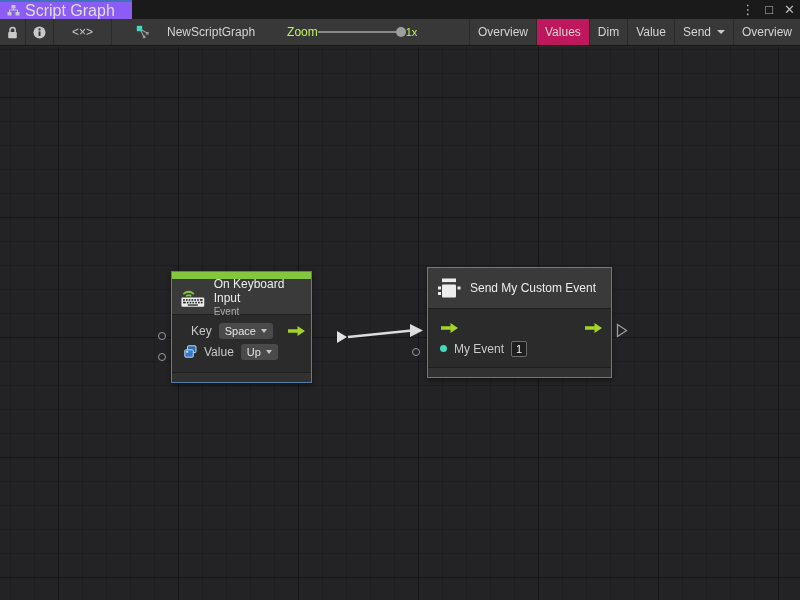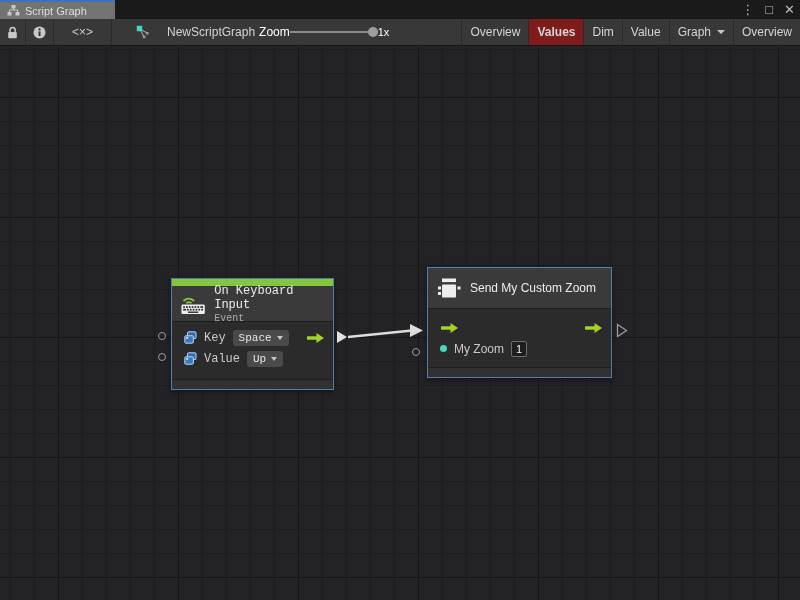--- a/index.html
+++ b/index.html
@@ -2,41 +2,41 @@
 <html><head>
 <meta charset="utf-8">
 <style>
   * { margin:0; padding:0; box-sizing:border-box; }
   html,body { width:800px; height:600px; overflow:hidden; }
   body { font-family:"Liberation Sans", sans-serif; background:#282828; }
   .window { position:relative; width:800px; height:600px; overflow:hidden; }
 
   
   .titlebar { position:absolute; top:0; left:0; width:800px; height:19px; background:#1a1a1a; }
-  .tab { position:absolute; top:0; left:0; width:115px; height:19px; background:#737373;
+  .tab { position:absolute; top:0; left:0; width:132px; height:19px; background:#8b5cf6;
          border-top:2px solid #3e73b9; display:flex; align-items:center; gap:5px;
-         padding-left:7px; color:#dedede; font-size:11px; }
+         padding-left:7px; color:#dedede; font-size:16px; }
   .win-controls { position:absolute; right:5px; top:0; height:19px; display:flex;
                   align-items:center; gap:11px; color:#bdbdbd; font-size:13px; }
   .win-controls span { line-height:19px; cursor:default; }
 
   
   .toolbar { position:absolute; top:19px; left:0; width:800px; height:27px; background:#383838;
              border-bottom:1px solid #161616; display:flex; align-items:stretch;
              color:#d4d4d4; font-size:12px; }
   .tb-btn { display:flex; align-items:center; justify-content:center; padding:0 8px;
             border-right:1px solid #2b2b2b; white-space:nowrap; }
   .tb-btn.icon-only { padding:0 7px; }
   .tb-btn.wide { padding:0 18px; }
   .tb-group { display:flex; align-items:center; white-space:nowrap; }
   .tb-right { margin-left:auto; display:flex; align-items:stretch; }
   .tb-right .tb-btn { border-left:1px solid #2b2b2b; border-right:none; }
-  .tb-btn.active { background:#7f1d1d;font-weight:bold; }
+  .tb-btn.active { background:#be185d; }
   .graph-name { margin-left:24px; gap:17px; }
-  .zoom-group { margin-left:4px; gap:0; color:#ffffff; }
+  .zoom-group { margin-left:32px; gap:0; color:#bef264; }
   .slider { position:relative; width:88px; height:12px; }
   .slider .track { position:absolute; top:5px; left:0; width:100%; height:2px; background:#8a8a8a; }
   .slider .knob { position:absolute; top:1px; left:78px; width:10px; height:10px;
                   border-radius:50%; background:#9e9e9e; }
   .caret { width:0; height:0; border-left:4px solid transparent; border-right:4px solid transparent;
            border-top:4px solid #c9c9c9; display:inline-block; margin-left:6px; }
 
   
   .canvas { position:absolute; top:47px; left:0; width:800px; height:553px;
     background-color:#232325;
@@ -46,21 +46,21 @@
       linear-gradient(90deg,  #1d1d1f 0 1px, transparent 1px),
       linear-gradient(180deg, #1d1d1f 0 1px, transparent 1px);
     background-size:120px 120px, 120px 120px, 24px 24px, 24px 24px;
     background-position:58px 0, 0 50px, 10px 0, 0 2px; }
 
   .wire-layer { position:absolute; top:0; left:0; pointer-events:none; }
 
   
   .node { position:absolute; background:#2b2b2b; border:1px solid #4e7fae;
           box-shadow:0 2px 5px rgba(0,0,0,.45); }
-  .node-kb  { left:171px; top:278px; width:163px; height:112px;font-family:Liberation Mono, monospace; }
+  .node-kb  { left:171px; top:271px; width:141px; height:112px; }
   .node-send{ left:427px; top:267px; width:185px; height:111px; }
   .event-strip { height:7px; background:#84c63d; }
   .node-header { background:#3a3a3a; border-bottom:1px solid #1e1e1e; display:flex;
                  align-items:center; gap:9px; padding:4px 9px; }
   .node-kb .node-header { height:36px; }
   .node-send .node-header { height:41px; }
   .node-title { font-size:12px; color:#ececec; line-height:14px; }
   .node-sub { font-size:10px; color:#a9a9a9; line-height:11px; margin-top:1px; }
   .node-body { padding:5px 8px 4px 12px; }
   .port-row { display:flex; align-items:center; gap:7px; height:21px; }
@@ -151,21 +151,21 @@
       <div class="tb-btn active">
         <span>Values</span>
       </div>
       <div class="tb-btn">
         <span>Dim</span>
       </div>
       <div class="tb-btn">
         <span>Value</span>
       </div>
       <div class="tb-btn">
-        <span>Graph</span>
+        <span>Send</span>
         <span class="caret"></span>
       </div>
       <div class="tb-btn">
         <span>Overview</span>
       </div>
 
     </div>
   </div>
 
   <div class="canvas"></div>
@@ -244,39 +244,39 @@
 
   <div class="node node-send">
     <div class="node-header">
       <svg width="24" height="23" viewBox="0 0 24 23">
         <rect x="5" y="1.5" width="14" height="3.6" fill="#ededed"></rect>
         <rect x="5" y="7.5" width="14" height="13" rx="1" fill="#ededed"></rect>
         <rect x="1" y="9.5" width="3" height="3" fill="#ededed"></rect>
         <rect x="1" y="15" width="3" height="3" fill="#ededed"></rect>
         <rect x="20.5" y="9.5" width="3" height="3" fill="#ededed"></rect>
       </svg>
-      <div class="node-title">Send My Custom Zoom</div>
+      <div class="node-title">Send My Custom Event</div>
     </div>
     <div class="node-body" style="padding-top:8px;">
       <div class="port-row">
         <span class="green-arrow">
           <svg width="19" height="12" viewBox="0 0 19 12">
               <path d="M1 4.3 h9.5 V1 l7.5 5 -7.5 5 V7.7 H1 z" fill="#a3d327"></path>
             </svg>
         </span>
         <span class="row-spacer"></span>
         <span class="green-arrow">
           <svg width="19" height="12" viewBox="0 0 19 12">
               <path d="M1 4.3 h9.5 V1 l7.5 5 -7.5 5 V7.7 H1 z" fill="#a3d327"></path>
             </svg>
         </span>
       </div>
       <div class="port-row">
         <span class="teal-dot"></span>
-        <span class="port-label">My Zoom</span>
+        <span class="port-label">My Event</span>
         <span class="value-box">1</span>
       </div>
     </div>
     <div class="node-footer"></div>
   </div>
 
   <div class="port-circle" style="left:158px; top:332px;"></div>
   <div class="port-circle" style="left:158px; top:353px;"></div>
   <div class="port-circle" style="left:412px; top:348px;"></div>
   <div class="port-tri-filled" style="left:337px; top:331px;"></div>

